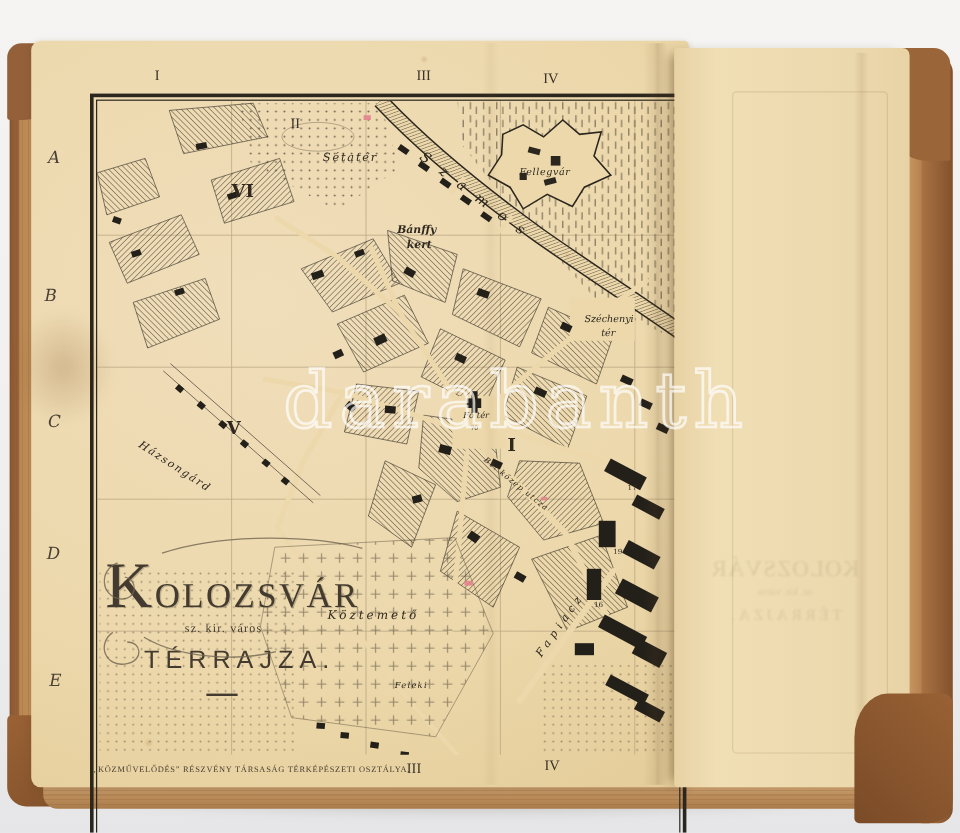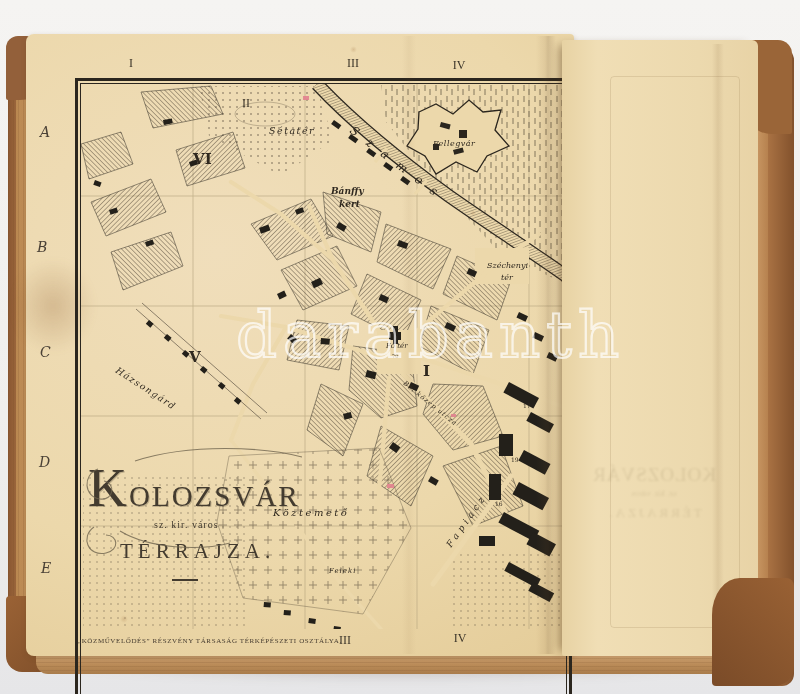--- a/index.html
+++ b/index.html
@@ -59,21 +59,21 @@
   .map-frame::before{content:"";position:absolute;inset:2px;border:1px solid #2b261e;pointer-events:none;z-index:5;}
   .mapsvg{position:absolute;left:3px;top:3px;width:485px;height:545px;}
 
   
   .cartouche{position:absolute;left:8px;top:376px;width:218px;height:155px;z-index:4;color:#433b2f;}
   .flourish{position:absolute;left:-6px;top:-26px;width:230px;height:150px;}
   .t-city{font-family:"Liberation Serif",serif;font-size:29px;letter-spacing:2px;margin-left:2px;
     text-shadow:1px 1px 0 rgba(60,50,35,.25);}
   .t-city::first-letter{font-size:54px;}
   .t-sub{font-family:"Liberation Serif",serif;font-size:10px;letter-spacing:1px;margin:0 0 0 68px;}
-  .t-type{font-family:Liberation Serif, serif;font-size:21px;letter-spacing:5px;margin:9px 0 0 34px;}
+  .t-type{font-family:Liberation Sans, sans-serif;font-size:21px;letter-spacing:5px;margin:9px 0 0 34px;}
   .t-rule{width:26px;height:2px;background:#433b2f;margin:15px 0 0 86px;}
 
   
   .overlay-page{position:absolute;left:562px;top:40px;width:196px;height:616px;z-index:20;
     background:linear-gradient(90deg,#e7d2a3,#f0deb5 18%,#ecd9ae 70%,#e8d3a6);
     border-radius:3px 6px 6px 3px;box-shadow:-8px 0 10px -5px rgba(85,55,25,.45);}
   .impression{position:absolute;left:48px;top:36px;width:130px;height:552px;
     border:1px solid rgba(130,100,60,.17);border-radius:4px;}
   .ghost{position:absolute;left:8px;top:424px;width:168px;transform:scaleX(-1);opacity:.15;
     filter:blur(1.1px);color:#6d5c38;text-align:center;font-family:"Liberation Serif",serif;}

